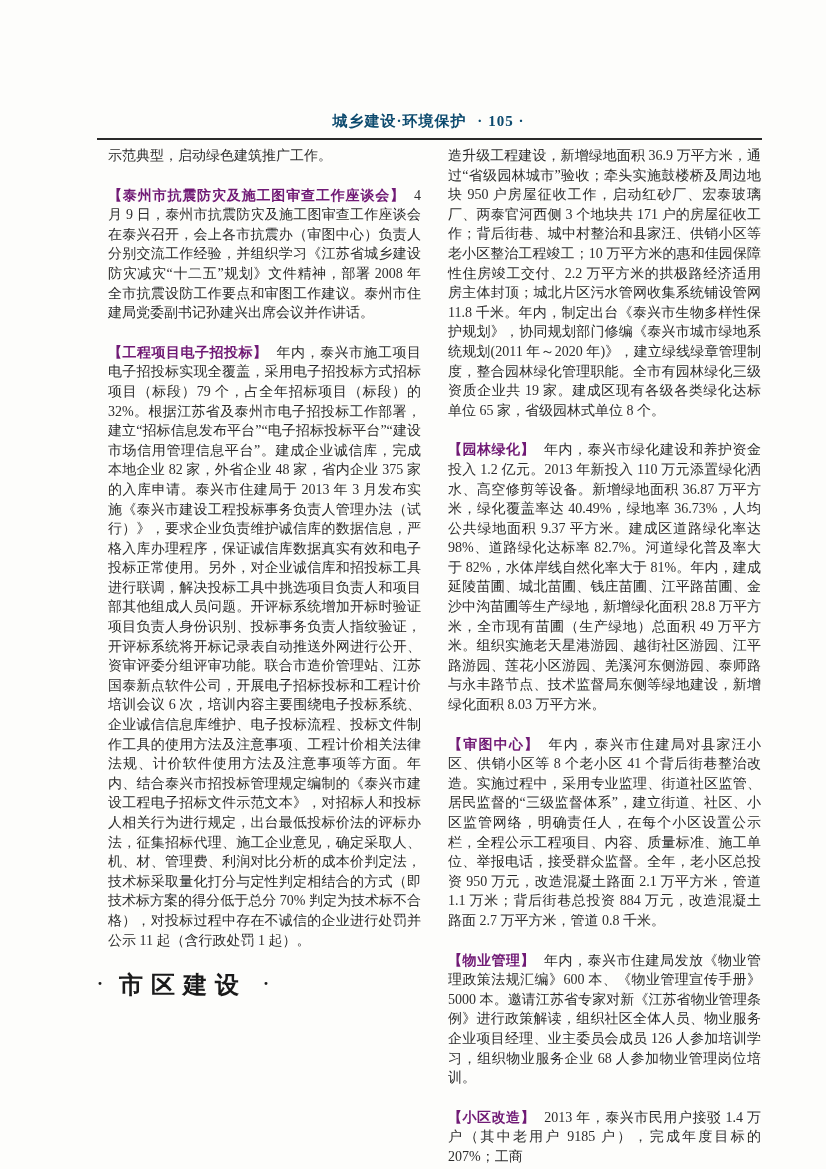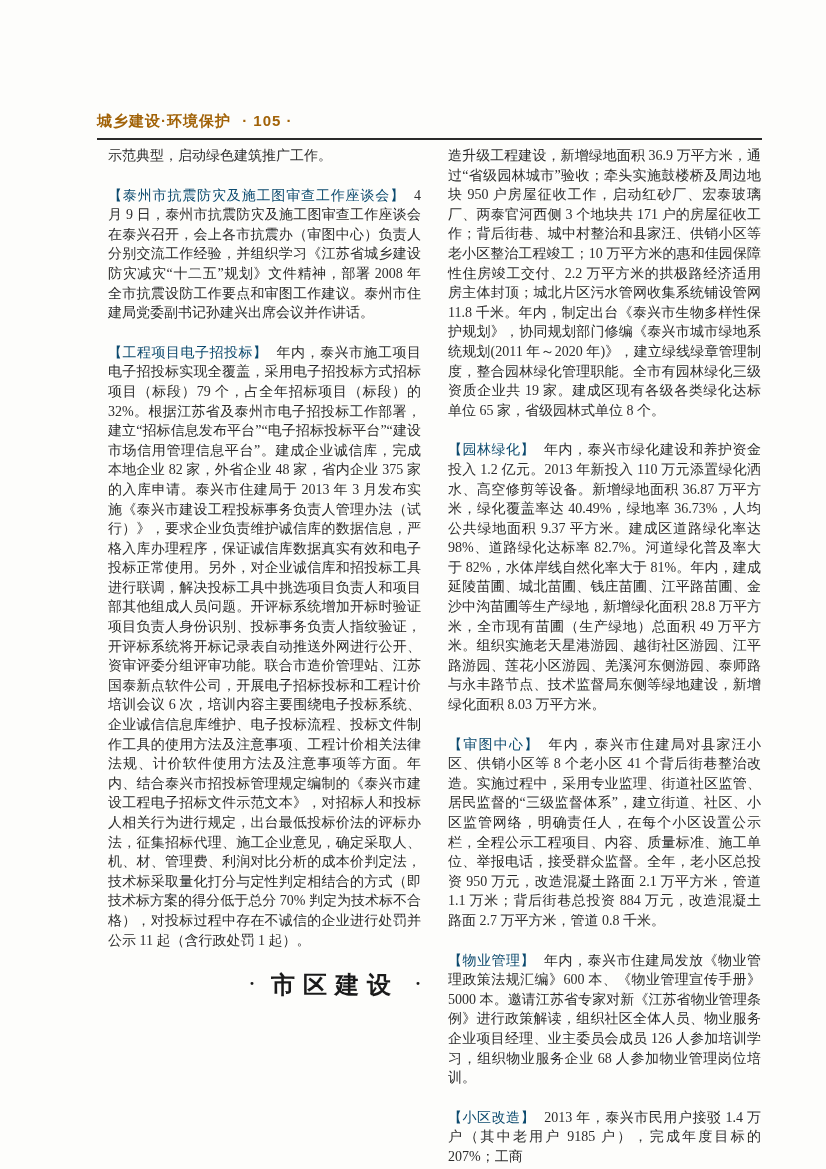--- a/index.html
+++ b/index.html
@@ -16,26 +16,26 @@
     color: #2c2c2c;
     font-family: "Liberation Serif", "DejaVu Serif", serif;
   }
   .page-header {
     position: absolute;
     top: 112px;
     left: 97px;
     width: 665px;
   }
   .header-text {
-    text-align: left;
-    font-family: Liberation Sans, sans-serif;
+    text-align: center;
+    font-family: Liberation Serif, serif;
     font-weight: bold;
     font-size: 15px;
     letter-spacing: 1px;
-    color: #a16207;
+    color: #0c4a6e;
     padding-right: 2px;
   }
   .header-text .pgnum-wrap { margin-left: 6px; }
   .header-rule {
     margin-top: 7px;
     border-top: 2px solid #2a2a2a;
     height: 0;
   }
   .columns {
     position: absolute;
@@ -48,27 +48,27 @@
   .column {
     width: 324px;
     font-size: 14px;
     line-height: 19.6px;
     text-align: justify;
     color: #2c2c2c;
   }
   .column p { margin: 0 0 20px 11px; }
   .entry-title {
     font-family: "DejaVu Sans", "Liberation Sans", sans-serif;
-    font-weight: normal;
-    color: #0c4a6e;
+    font-weight: bold;
+    color: #701a75;
     margin-right: 9px;
   }
   .section-heading {
     margin: 16px 0 20px 0;
-    text-align: right;
+    text-align: left;
     font-size: 24px;
     line-height: 28px;
     font-weight: bold;
     color: #1a1a1a;
     font-family: "Liberation Serif", "DejaVu Serif", serif;
   }
   .sh-text { letter-spacing: 8px; margin: 0 10px; }
   .sh-dot  { font-size: 18px; vertical-align: 3px; color: #1a1a1a; }
 </style>
 </head>

